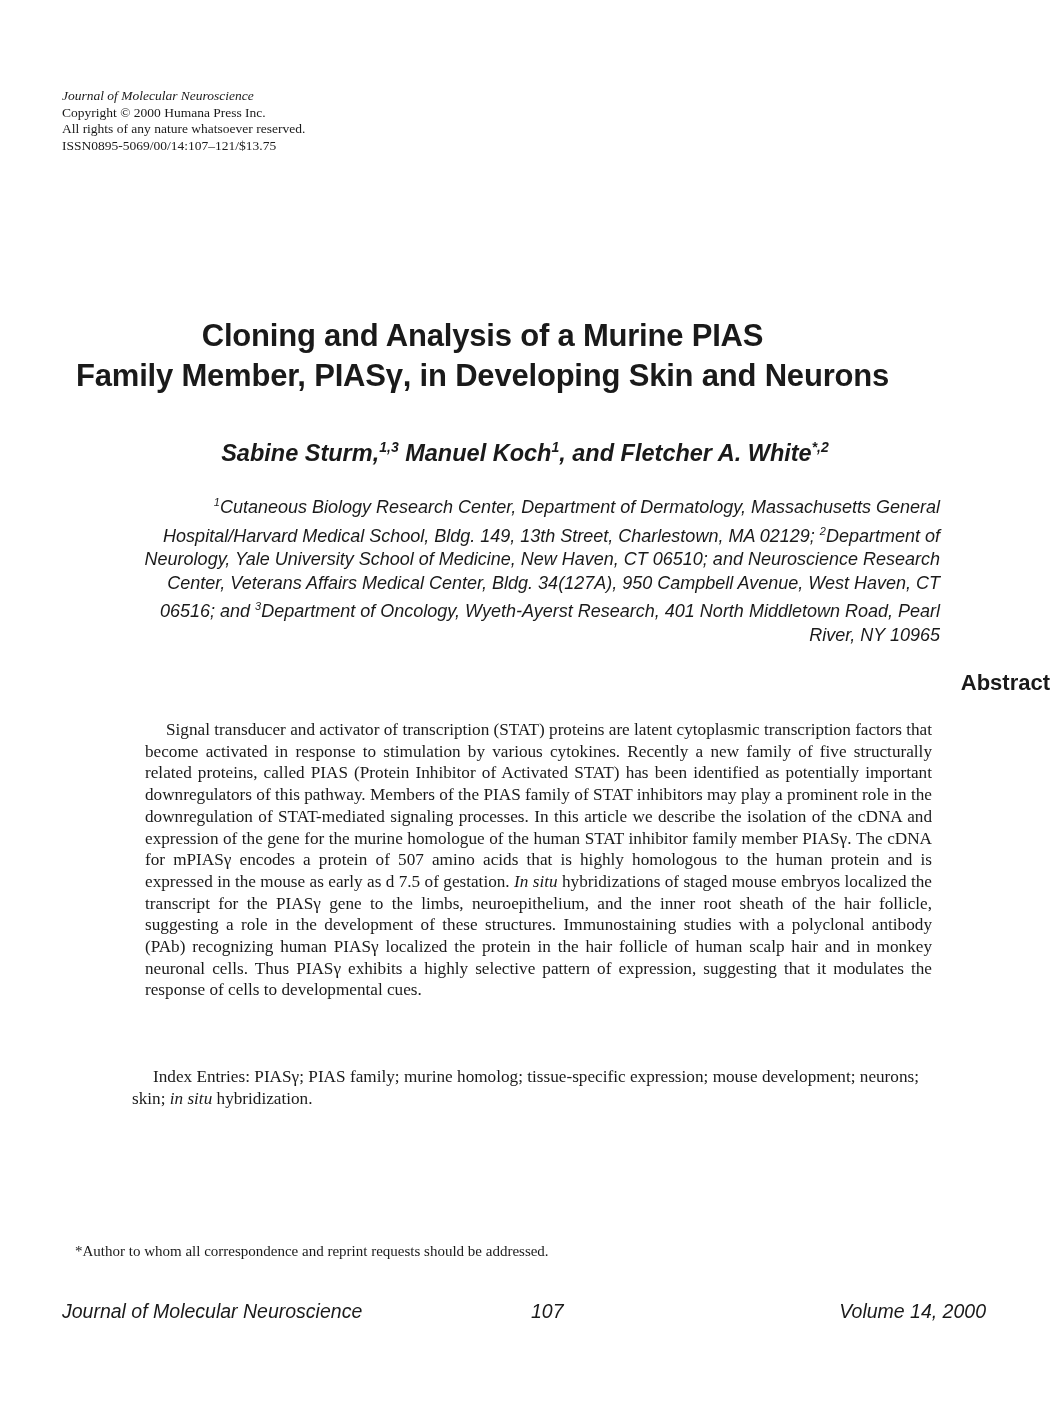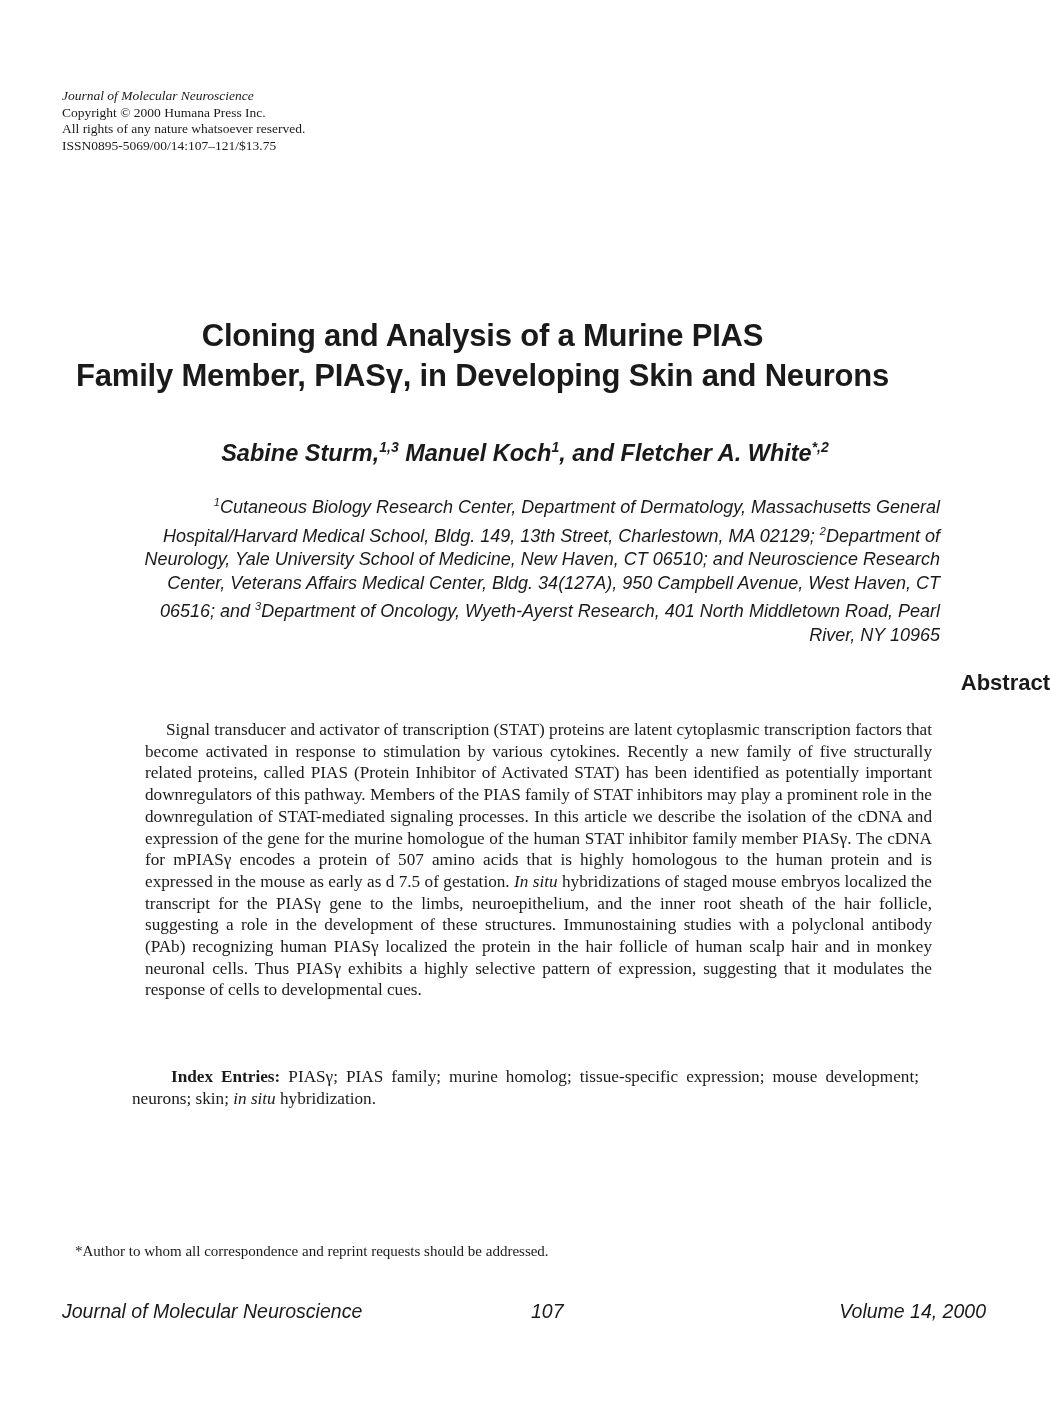--- a/index.html
+++ b/index.html
@@ -22,21 +22,21 @@
     .affil sup { font-size: 11px; }
 
     .abs-head { position: absolute; left: 0; width: 1050px; top: 670px; text-align: right;
                 font-size: 22px; font-weight: bold; }
 
     .abs-body { position: absolute; left: 133px; width: 787px; top: 719px; text-align: justify;
                 font-size: 17.2px; line-height: 21.7px; text-indent: 21px; margin-left: 12px; }
 
     .index { position: absolute; left: 132px; width: 787px; top: 1066px; text-align: justify;
              font-size: 17.2px; line-height: 21.7px; text-indent: 21px; }
-    .index .label { font-weight: bold; margin-left: 18px; }
+    .index .label { font-weight: normal; }
 
     .footnote { position: absolute; left: 75px; top: 1243px; font-size: 15px; }
 
     .footer { position: absolute; left: 62px; width: 924px; top: 1300px; font-size: 19.5px; font-style: italic;
               display: flex; justify-content: space-between; }
     .footer .page { position: absolute; left: 469px; }
   </style>
 </head>
 <body>
 

